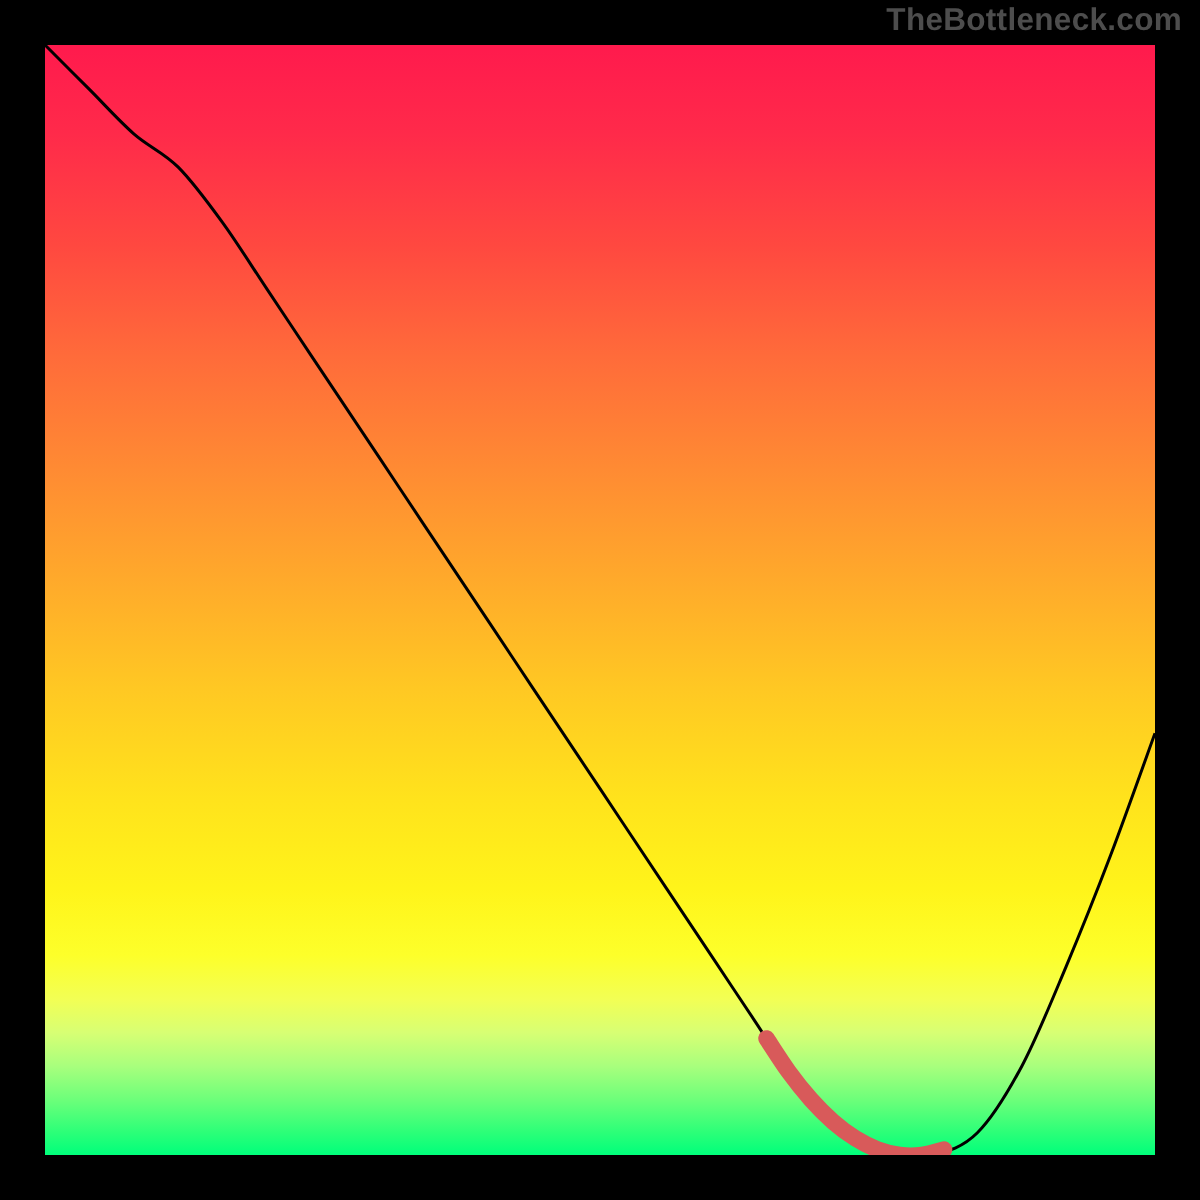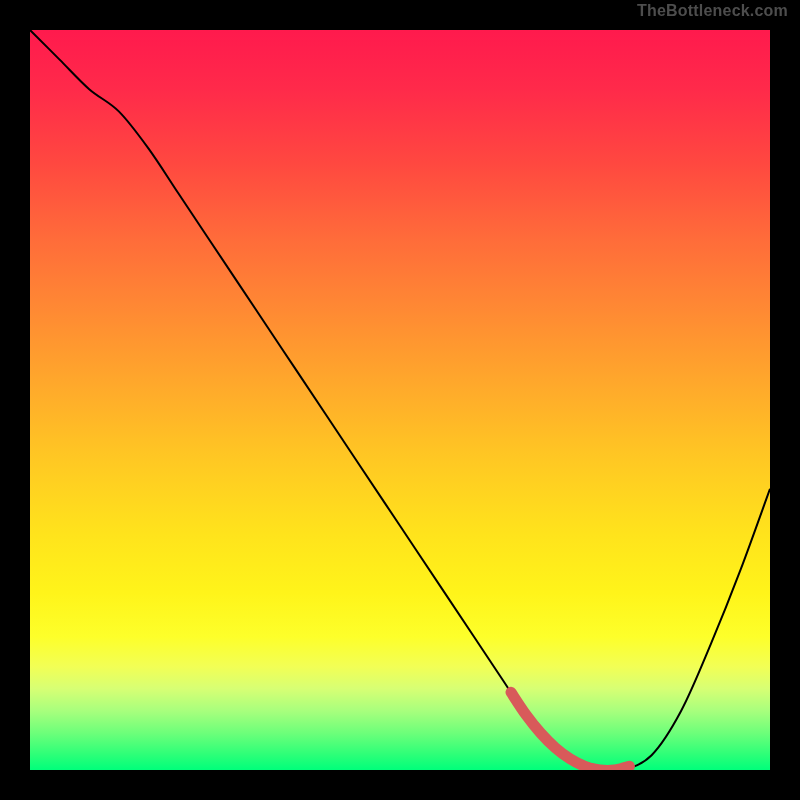--- a/index.html
+++ b/index.html
@@ -15,21 +15,21 @@
     position: relative;
     width: 800px;
     height: 800px;
     background: #000;
   }
   .watermark {
     position: absolute;
     top: 2px;
     right: 12px;
     color: #4d4d4d;
-    font-size: 16px;
+    font-size: 21px;
     font-weight: 600;
     letter-spacing: 0.2px;
     z-index: 5;
   }
   .plot-area {
     position: absolute;
     left: 30px;
     top: 30px;
     width: 740px;
     height: 740px;

